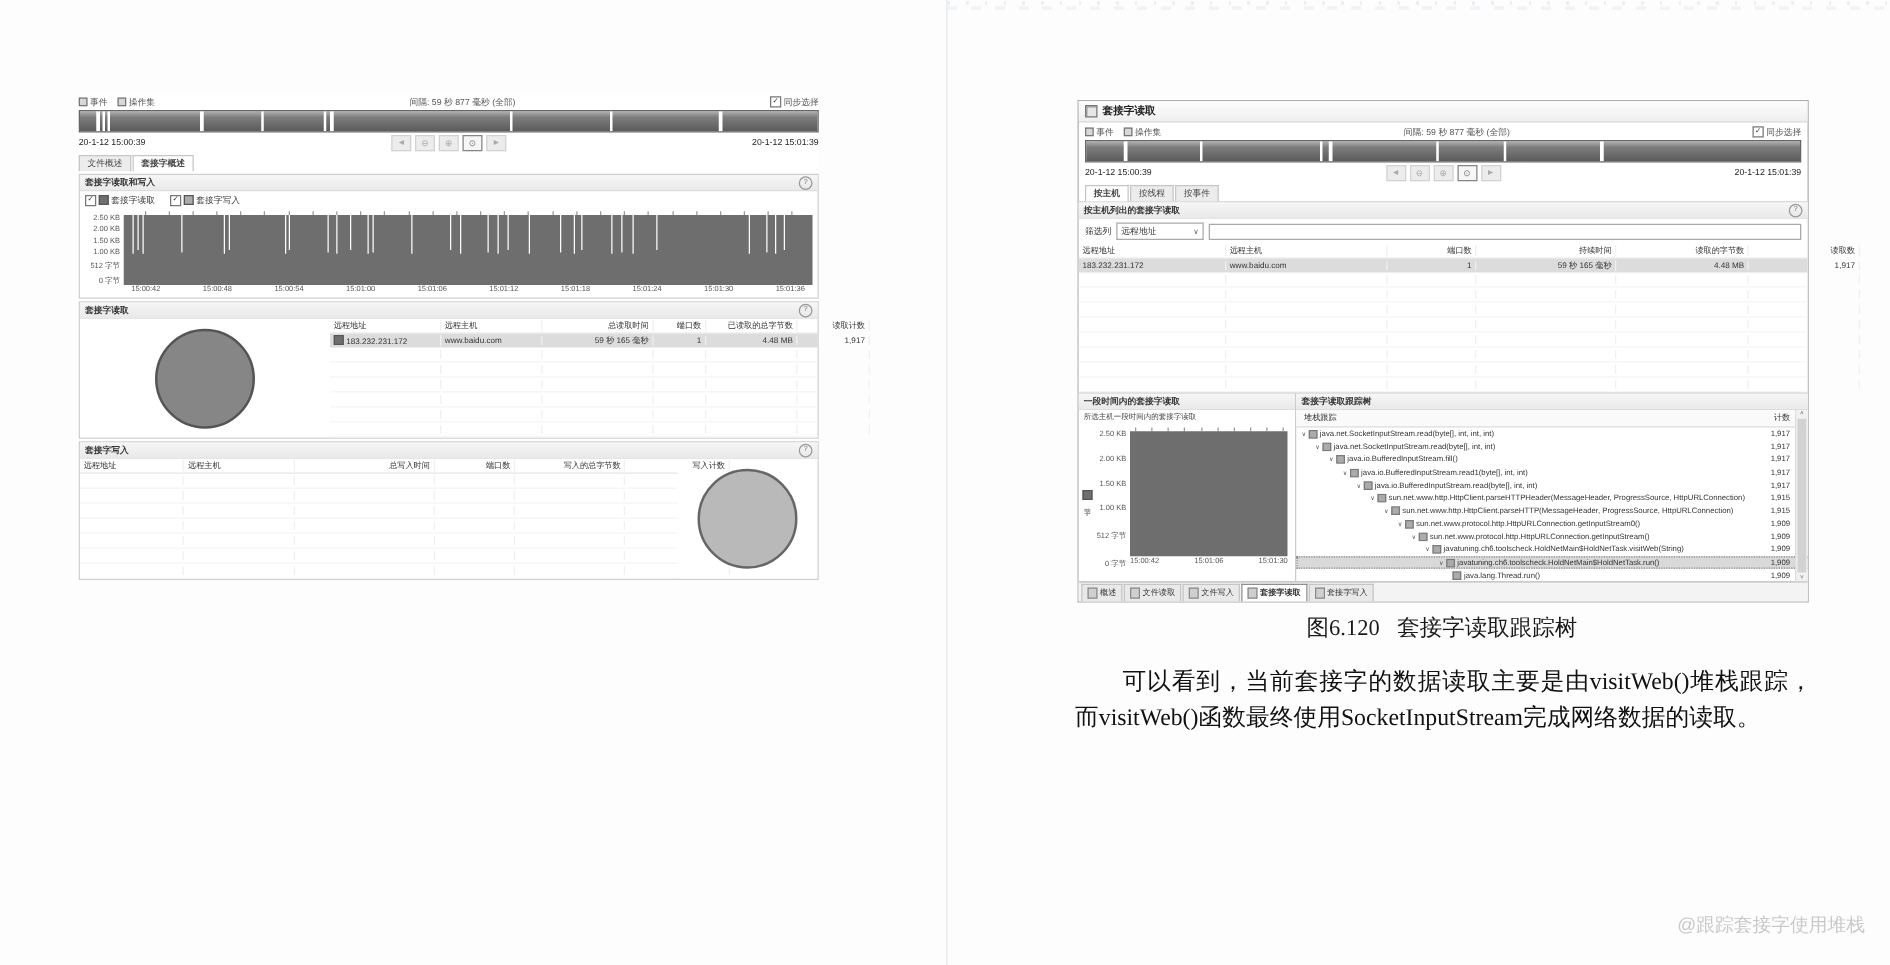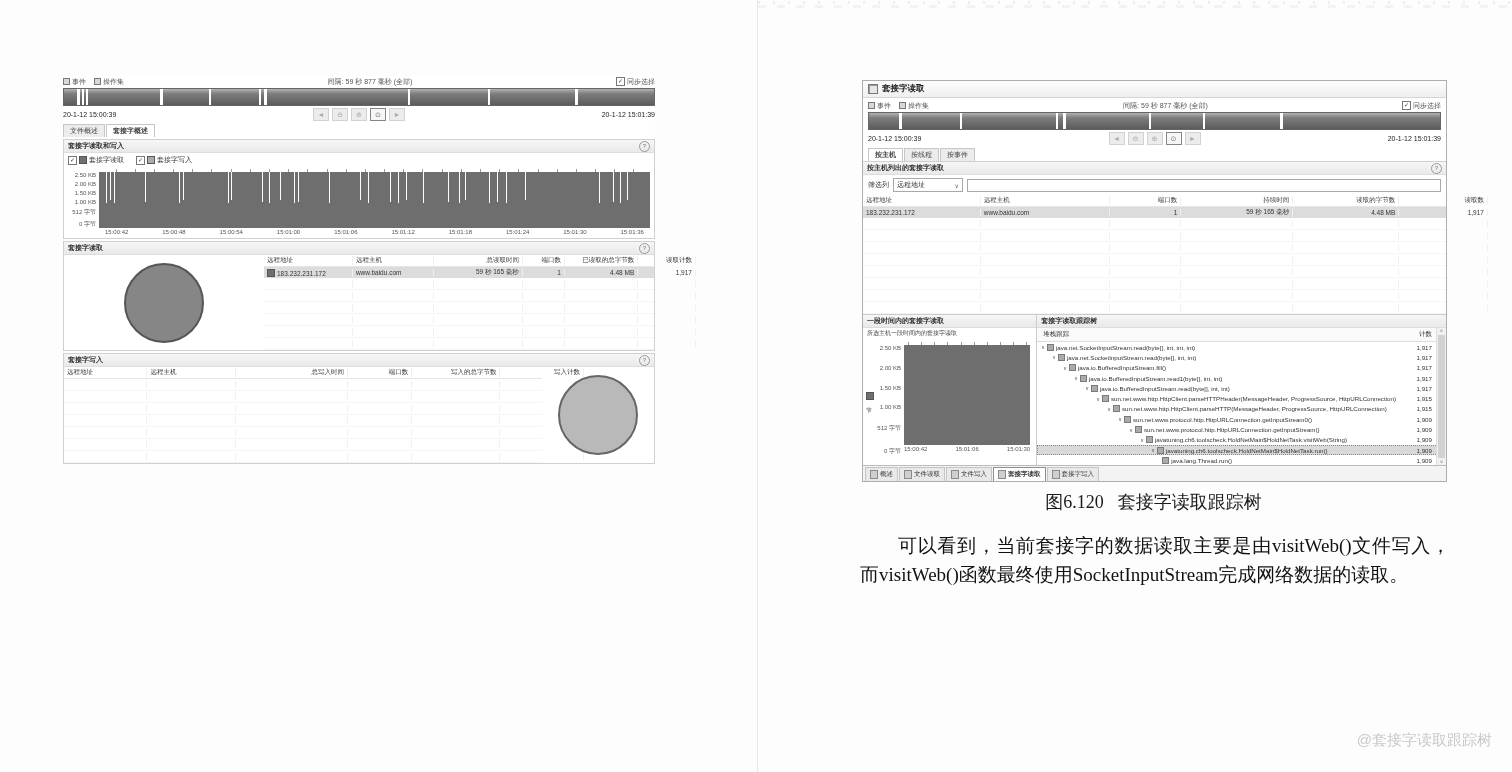--- a/index.html
+++ b/index.html
@@ -735,16 +735,16 @@
             <span>套接字写入</span>
           </span>
         </div>
     </div>
   </div>
 
   <div class="caption" style="left:862px;width:583px;top:490px;">
     <span class="no">图6.120</span><span>套接字读取跟踪树</span>
   </div>
 
-  <div class="bodytext" style="left:860px;width:590px;top:531px;">可以看到，当前套接字的数据读取主要是由visitWeb()文件写入，而visitWeb()函数最终使用SocketInputStream完成网络数据的读取。</div>
-
-  <div class="watermark">@套接字读取跟踪树</div>
+  <div class="bodytext" style="left:860px;width:590px;top:531px;">可以看到，当前套接字的数据读取主要是由visitWeb()堆栈跟踪，而visitWeb()函数最终使用SocketInputStream完成网络数据的读取。</div>
+
+  <div class="watermark">@跟踪套接字使用堆栈</div>
 </div>
 
 </body></html>

